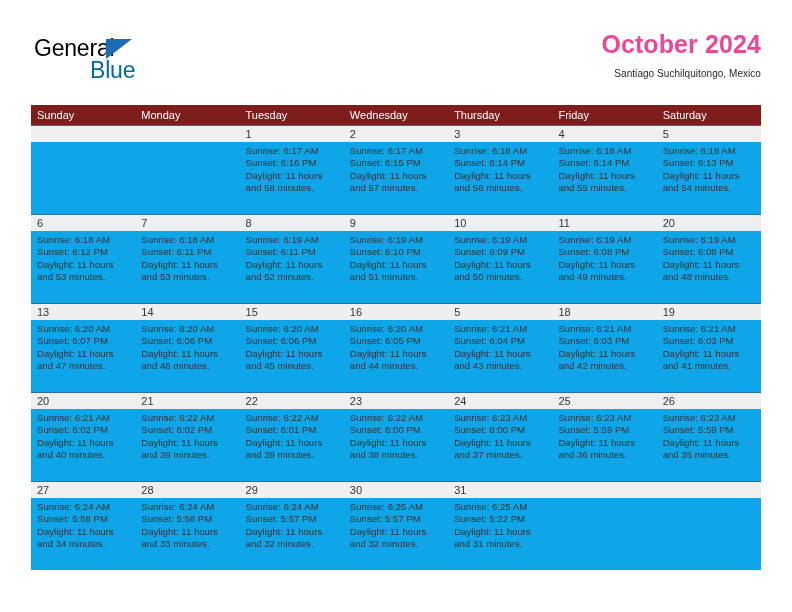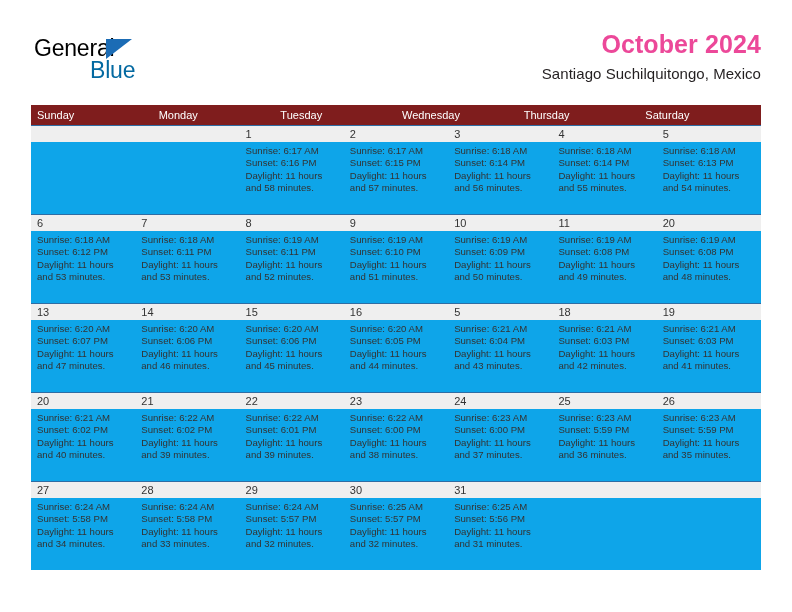--- a/index.html
+++ b/index.html
@@ -75,21 +75,21 @@
   }
   .cal-title {
     font-size: 25px;
     line-height: 32px;
     color: #ec4899;
     font-weight: bold;
     margin: 0;
     letter-spacing: 0.1px;
   }
   .cal-subtitle {
-    font-size: 15px;
+    font-size: 10px;
     line-height: 20px;
     color: #231f20;
     margin: 4px 0 0 0;
     font-weight: normal;
     letter-spacing: 0.05px;
   }
 
   
   .calendar {
     position: absolute;
@@ -172,20 +172,21 @@
   </div>
 
   <div class="calendar">
 
     <div class="dow-row">
       <div class="dow-cell">Sunday</div>
       <div class="dow-cell">Monday</div>
       <div class="dow-cell">Tuesday</div>
       <div class="dow-cell">Wednesday</div>
       <div class="dow-cell">Thursday</div>
+      <div class="dow-cell">Friday</div>
       <div class="dow-cell">Saturday</div>
     </div>
 
     <div class="week">
       <div class="week-numbers">
         <div class="num-cell"></div>
         <div class="num-cell"></div>
         <div class="num-cell">1</div>
         <div class="num-cell">2</div>
         <div class="num-cell">3</div>
@@ -436,21 +437,21 @@
           <div class="line">and 32 minutes.</div>
         </div>
         <div class="body-cell">
           <div class="line">Sunrise: 6:25 AM</div>
           <div class="line">Sunset: 5:57 PM</div>
           <div class="line">Daylight: 11 hours</div>
           <div class="line">and 32 minutes.</div>
         </div>
         <div class="body-cell">
           <div class="line">Sunrise: 6:25 AM</div>
-          <div class="line">Sunset: 5:56 PM</div>
+          <div class="line">Sunset: 5:22 PM</div>
           <div class="line">Daylight: 11 hours</div>
           <div class="line">and 31 minutes.</div>
         </div>
         <div class="body-cell">
           <div class="line"></div>
           <div class="line"></div>
           <div class="line"></div>
           <div class="line"></div>
         </div>
         <div class="body-cell">

